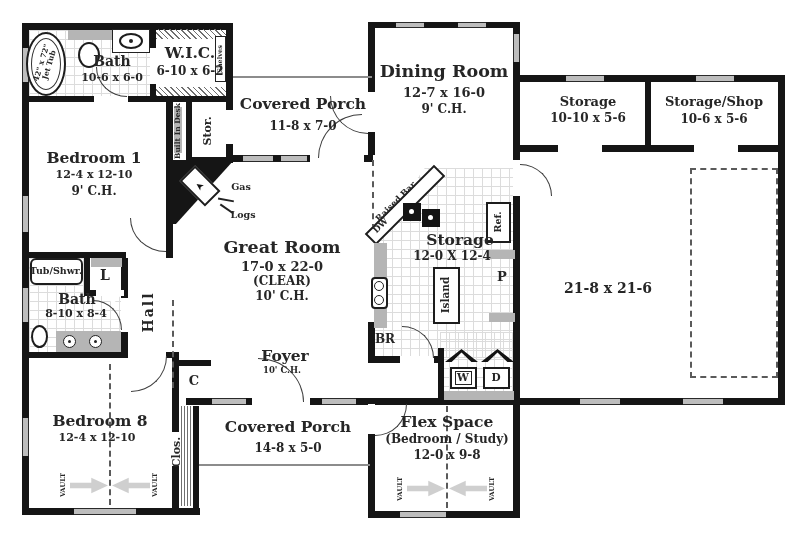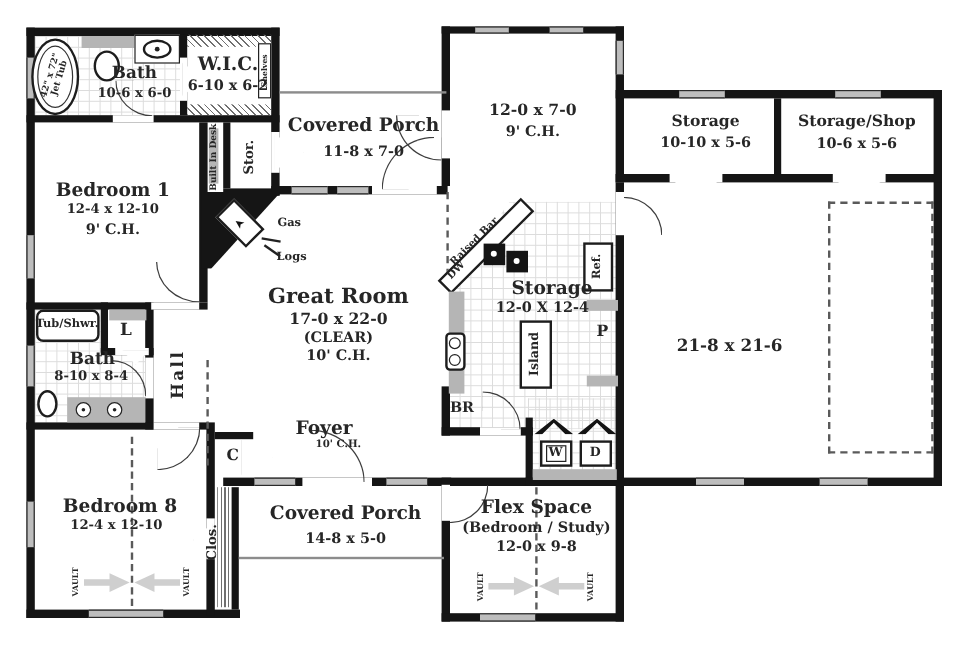--- a/index.html
+++ b/index.html
@@ -211,21 +211,22 @@
   <div class="lbl c f11" style="left:112px;top:78px">10-6 x 6-0</div>
   <div class="lbl r72 f7" style="left:46px;top:64px">
     <span>42" x 72"</span><br>
     <span>Jet Tub</span>
   </div>
   <div class="lbl c f15" style="left:190px;top:53px">W.I.C.</div>
   <div class="lbl c f12" style="left:190px;top:72px">6-10 x 6-2</div>
   <div class="lbl r90 f6" style="left:221px;top:59px">Shelves</div>
   <div class="lbl c f15" style="left:303px;top:104px">Covered Porch</div>
   <div class="lbl c f12" style="left:303px;top:127px">11-8 x 7-0</div>
-  <div class="lbl c f13" style="left:444px;top:93px">12-0 x 7-0</div>
+  <div class="lbl c f17" style="left:444px;top:72px">Dining Room</div>
+  <div class="lbl c f13" style="left:444px;top:93px">12-7 x 16-0</div>
   <div class="lbl c f12" style="left:444px;top:110px">9' C.H.</div>
   <div class="lbl c f13" style="left:588px;top:102px">Storage</div>
   <div class="lbl c f12" style="left:588px;top:119px">10-10 x 5-6</div>
   <div class="lbl c f13" style="left:714px;top:102px">Storage/Shop</div>
   <div class="lbl c f12" style="left:714px;top:120px">10-6 x 5-6</div>
   <div class="lbl c f15" style="left:94px;top:158px">Bedroom 1</div>
   <div class="lbl c f11" style="left:94px;top:175px">12-4 x 12-10</div>
   <div class="lbl c f12" style="left:94px;top:192px">9' C.H.</div>
   <div class="lbl r90 f7" style="left:178px;top:131px">Built In Desk</div>
   <div class="lbl r90 f11" style="left:208px;top:131px">Stor.</div>
@@ -246,21 +247,21 @@
   <div class="lbl c f14" style="left:608px;top:289px">21-8 x 21-6</div>
   <div class="lbl c f9" style="left:56px;top:271px">Tub/Shwr.</div>
   <div class="lbl c f14" style="left:105px;top:276px">L</div>
   <div class="lbl r90 f14" style="left:149px;top:312px;letter-spacing:2px">Hall</div>
   <div class="lbl c f14" style="left:77px;top:300px">Bath</div>
   <div class="lbl c f11" style="left:76px;top:314px">8-10 x 8-4</div>
   <div class="lbl c f15" style="left:100px;top:421px">Bedroom 8</div>
   <div class="lbl c f11" style="left:97px;top:438px">12-4 x 12-10</div>
   <div class="lbl c f13" style="left:194px;top:381px">C</div>
   <div class="lbl r90 f11" style="left:177px;top:452px">Clos.</div>
-  <div class="lbl c f15" style="left:270px;top:356px">Foyer</div>
+  <div class="lbl c f15" style="left:285px;top:356px">Foyer</div>
   <div class="lbl c f8" style="left:282px;top:371px">10' C.H.</div>
   <div class="lbl c f15" style="left:288px;top:427px">Covered Porch</div>
   <div class="lbl c f12" style="left:288px;top:449px">14-8 x 5-0</div>
   <div class="lbl c f15" style="left:447px;top:422px">Flex Space</div>
   <div class="lbl c f12" style="left:447px;top:440px">(Bedroom / Study)</div>
   <div class="lbl c f12" style="left:447px;top:456px">12-0 x 9-8</div>
   <div class="lbl c f10" style="left:463px;top:378px">W</div>
   <div class="lbl c f10" style="left:496px;top:378px">D</div>
   <div class="lbl r90 f6" style="left:64px;top:485px">VAULT</div>
   <div class="lbl r90 f6" style="left:156px;top:485px">VAULT</div>

